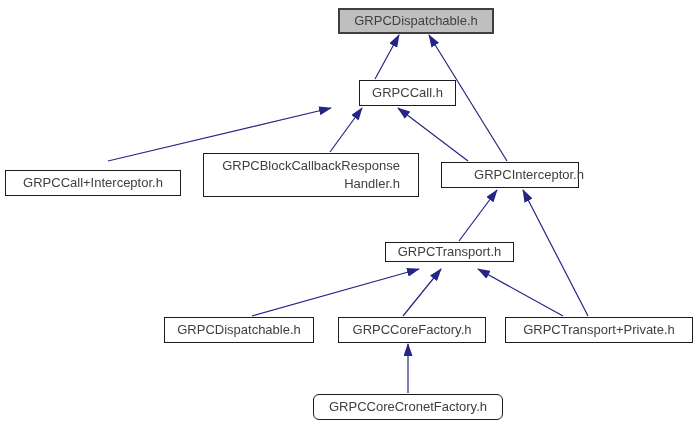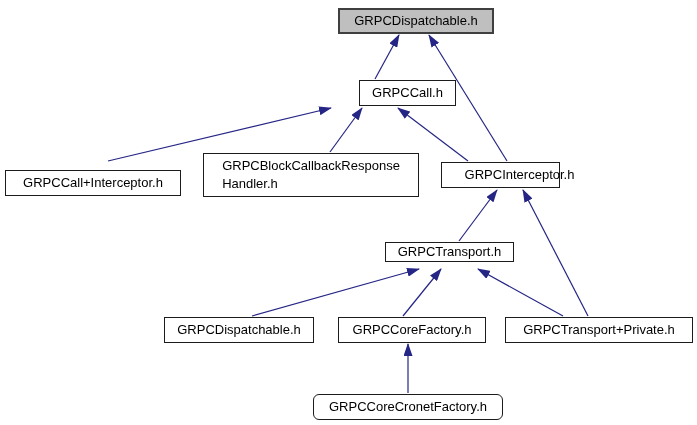--- a/index.html
+++ b/index.html
@@ -18,24 +18,24 @@
     pointer-events: none;
   }
   .node {
     position: absolute;
     box-sizing: border-box;
     display: flex;
     align-items: center;
     justify-content: center;
     background: #ffffff;
     border: 1.4px solid #1c1c1c;
-    color: #000000;
+    color: #404040;
     font-size: 13px;
     line-height: 1.35;
-    text-align: left;
+    text-align: right;
     white-space: pre-line;
     cursor: pointer;
   }
   .node.highlight {
     background: #bfbfbf;
     border: 2px solid #3f3f3f;
   }
 </style>
 </head>
 <body>
@@ -60,20 +60,20 @@
         <line x1="563" y1="316" x2="478" y2="269" stroke="#252585" stroke-width="1.2" marker-end="url(#arrow)"></line>
         <line x1="408" y1="393" x2="408" y2="344" stroke="#252585" stroke-width="1.2" marker-end="url(#arrow)"></line>
       </g>
   </svg>
   <div id="node-layer">
       <div class="node highlight" style="left: 338px; top: 8px; width: 156px; height: 26px;">GRPCDispatchable.h</div>
       <div class="node" style="left: 323px; top: 80px; width: 97px; height: 26px; margin-left: 36px;">GRPCCall.h</div>
       <div class="node" style="left: 5px; top: 162px; width: 176px; height: 26px; margin-top: 8px;">GRPCCall+Interceptor.h</div>
       <div class="node" style="left: 203px; top: 153px; width: 216px; height: 44px;">GRPCBlockCallbackResponse
 Handler.h</div>
-      <div class="node" style="left: 441px; top: 162px; width: 119px; height: 26px; padding-left: 38px;">GRPCInterceptor.h</div>
+      <div class="node" style="left: 441px; top: 162px; width: 138px; height: 26px; padding-left: 38px;">GRPCInterceptor.h</div>
       <div class="node" style="left: 385px; top: 242px; width: 129px; height: 20px;">GRPCTransport.h</div>
       <div class="node" style="left: 164px; top: 317px; width: 150px; height: 26px;">GRPCDispatchable.h</div>
       <div class="node" style="left: 338px; top: 317px; width: 148px; height: 26px;">GRPCCoreFactory.h</div>
       <div class="node" style="left: 505px; top: 317px; width: 188px; height: 26px;">GRPCTransport+Private.h</div>
       <div class="node" style="left: 313px; top: 394px; width: 190px; height: 26px; border-radius: 6px;">GRPCCoreCronetFactory.h</div>
     </div>
 </div>
 
 </body></html>

